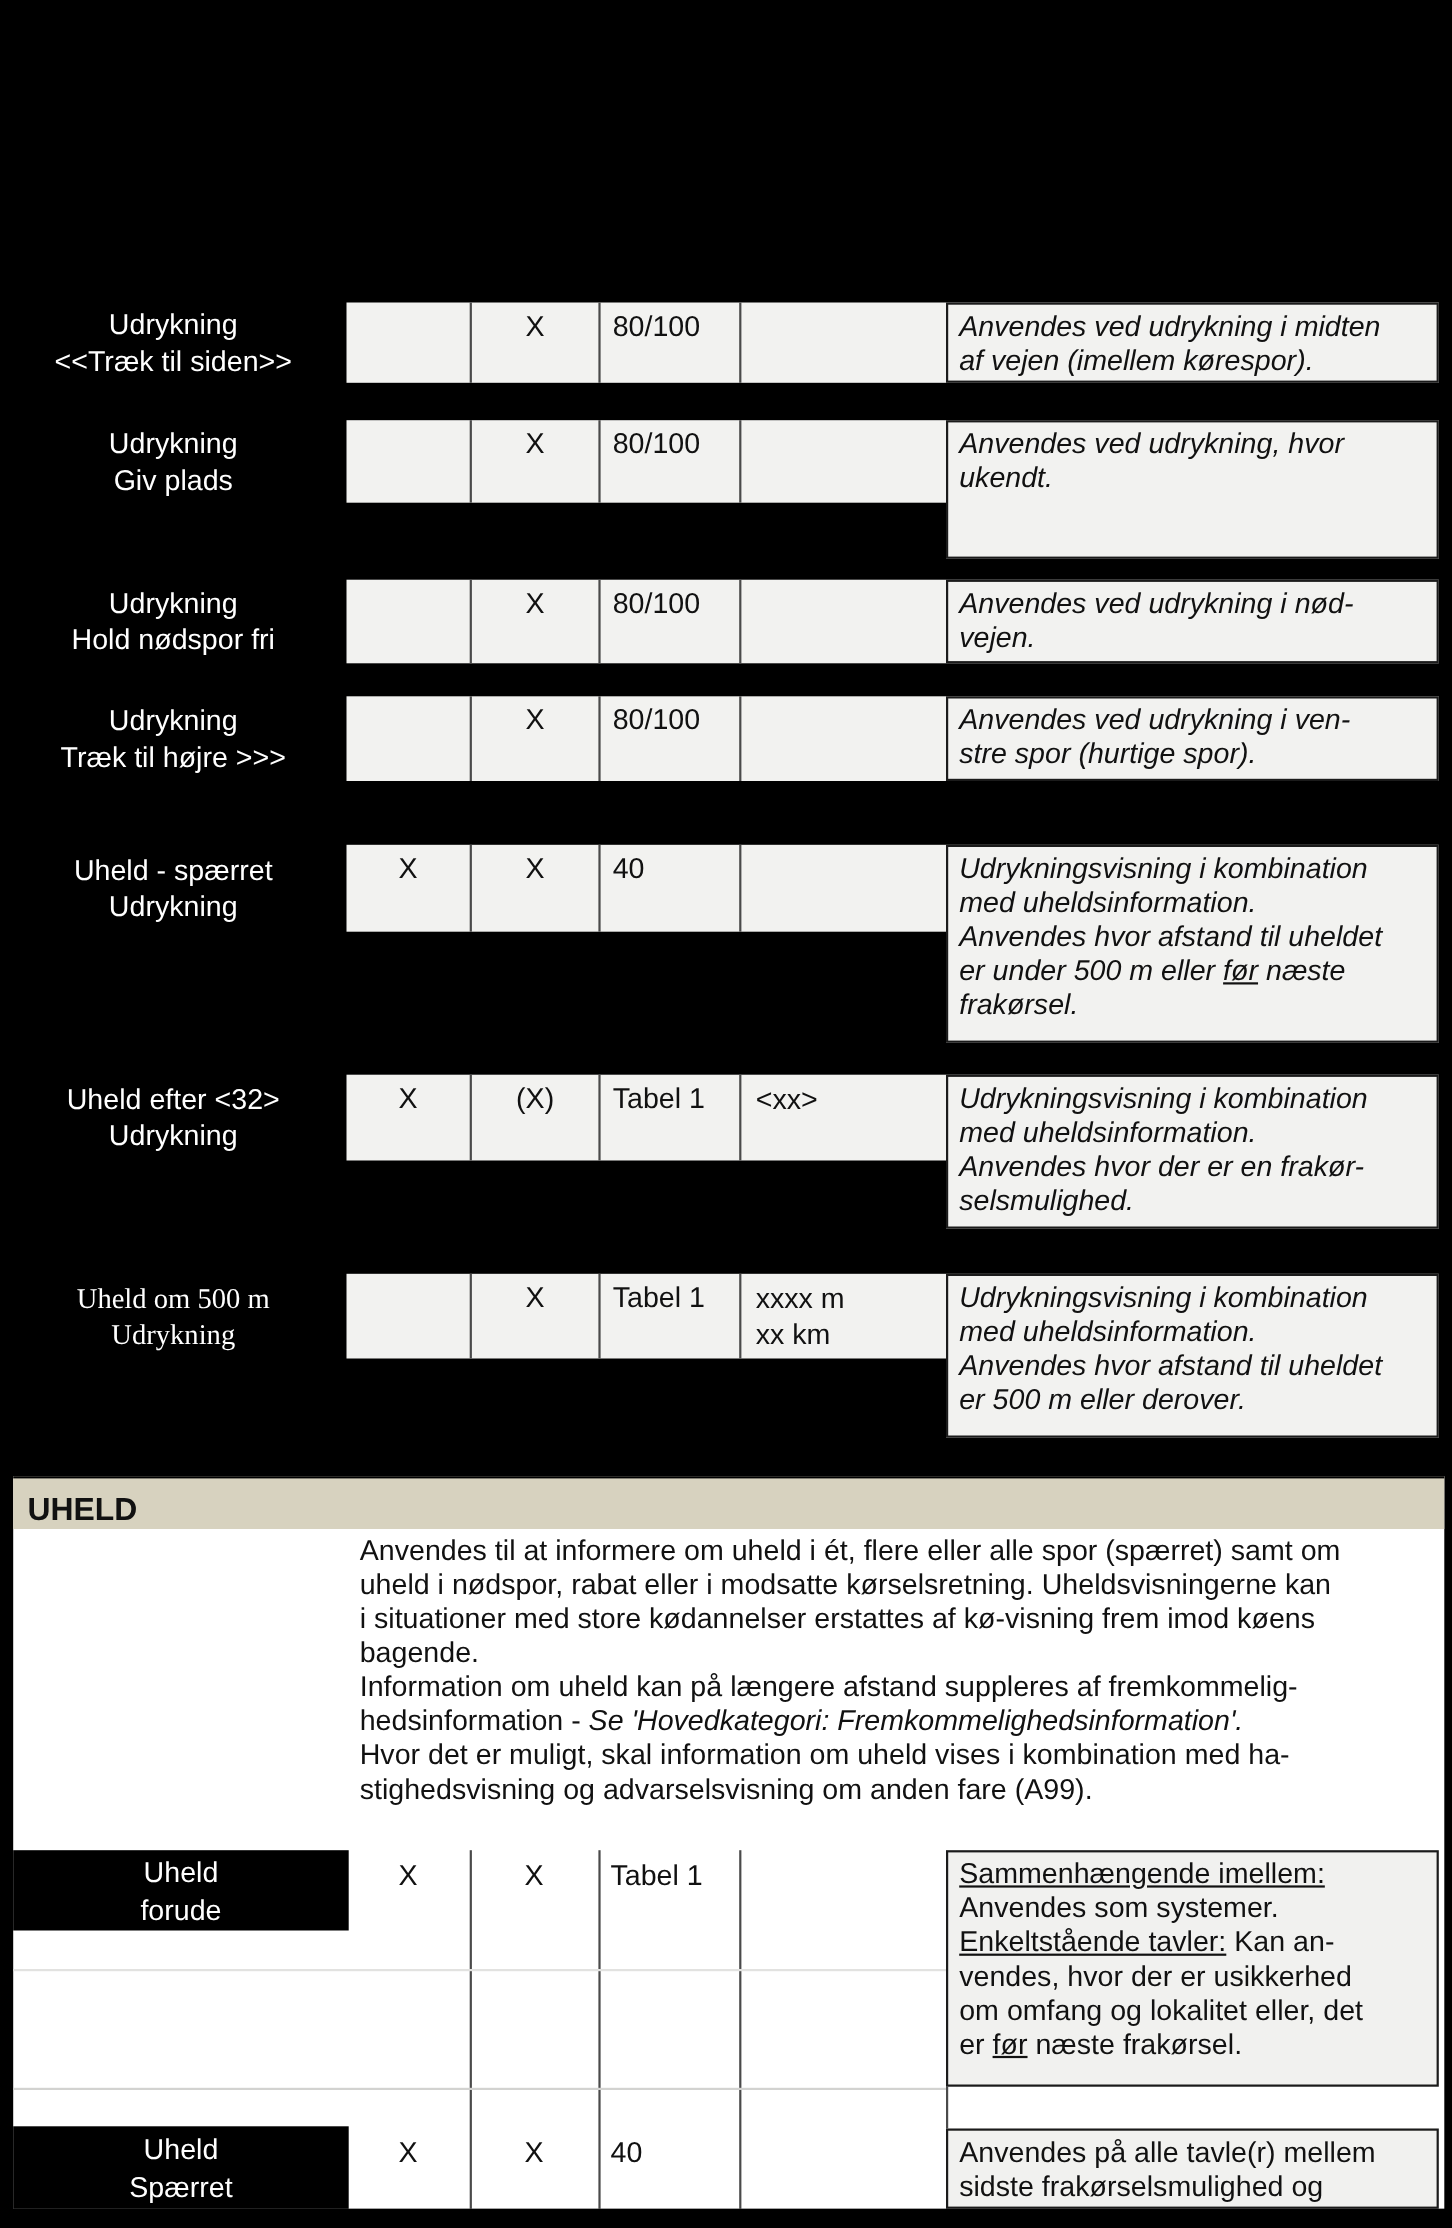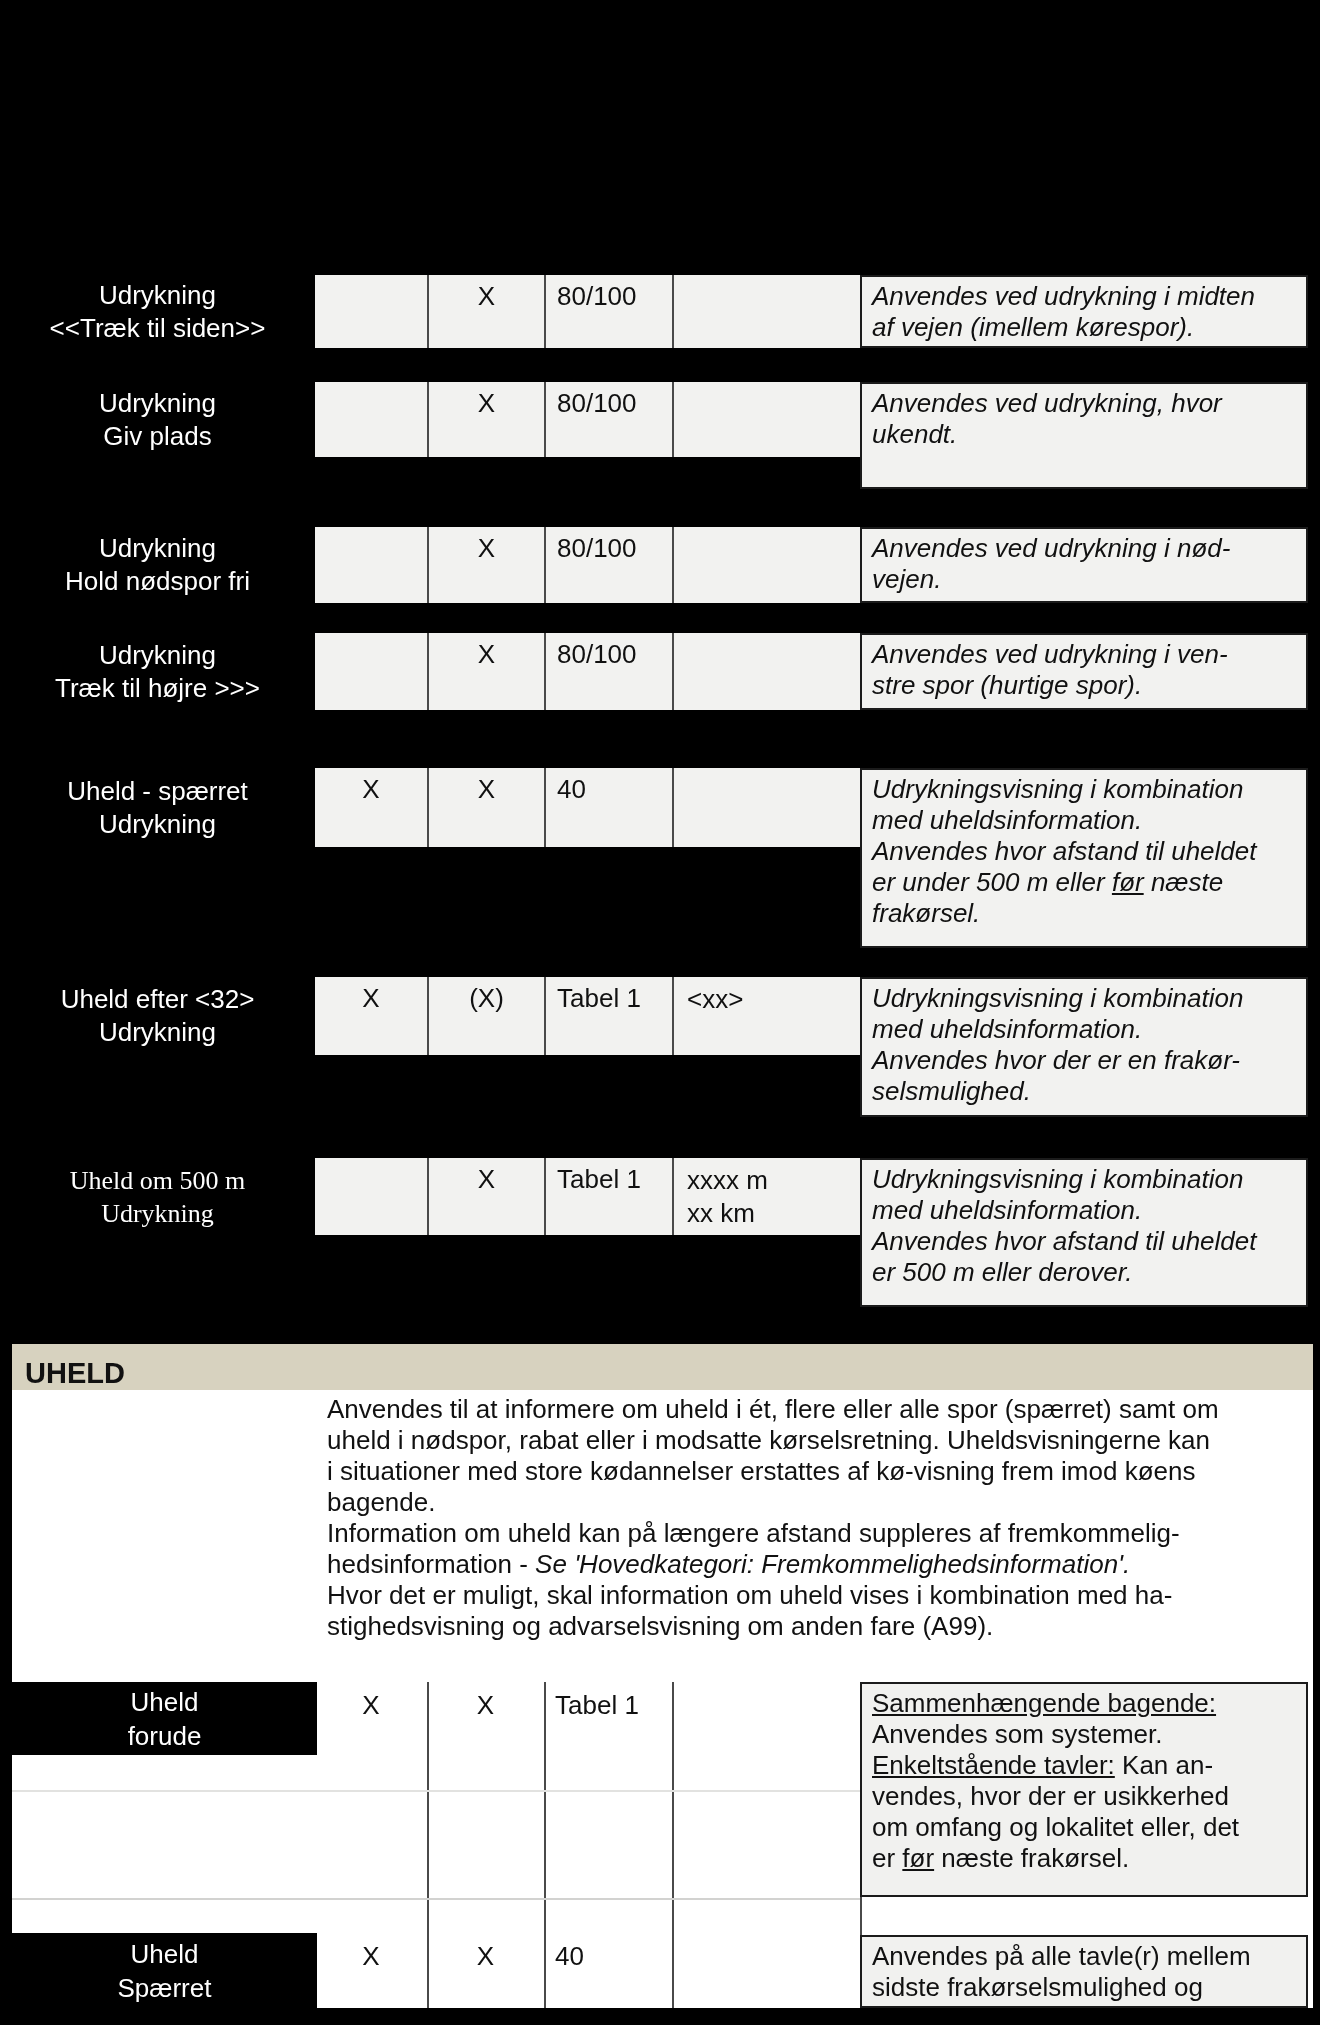--- a/index.html
+++ b/index.html
@@ -60,21 +60,21 @@
   <div class="rlabel" style="height:75px;">
     <div>Udrykning</div>
     <div>Giv plads</div>
   </div>
   <div class="cells" style="height:75px;">
     <div class="cell cA"></div>
     <div class="cell cB">X</div>
     <div class="cell cC">80/100</div>
     <div class="cell cD"></div>
   </div>
-  <div class="desc" style="height:107px;">
+  <div class="desc" style="height:126px;">
     <div>Anvendes ved udrykning, hvor</div>
     <div>ukendt.</div>
   </div>
 </div>
 
 <div class="trow" style="top:527px;">
   <div class="rlabel" style="height:76px;">
     <div>Udrykning</div>
     <div>Hold nødspor fri</div>
   </div>
@@ -192,21 +192,21 @@
   <div class="hline" style="left:0;top:556px;width:848px;background:#d2d2d0;"></div>
 
   <div class="ulabel" style="top:340px;height:73px;">
     <div>Uheld</div>
     <div>forude</div>
   </div>
   <div class="uval" style="left:303px;top:348px;width:112px;text-align:center;">X</div>
   <div class="uval" style="left:415px;top:348px;width:117px;text-align:center;">X</div>
   <div class="uval" style="left:543px;top:348px;">Tabel 1</div>
   <div class="udesc" style="top:340px;height:215px;">
-    <div class="u">Sammenhængende bagende:</div>
+    <div class="u">Sammenhængende imellem:</div>
     <div>Anvendes som systemer.</div>
     <div><span class="u">Enkeltstående tavler:</span><span> Kan an-</span></div>
     <div>vendes, hvor der er usikkerhed</div>
     <div>om omfang og lokalitet eller, det</div>
     <div><span>er </span><span class="u">før</span><span> næste frakørsel.</span></div>
   </div>
 
   <div class="ulabel" style="top:591px;height:75px;">
     <div>Uheld</div>
     <div>Spærret</div>

